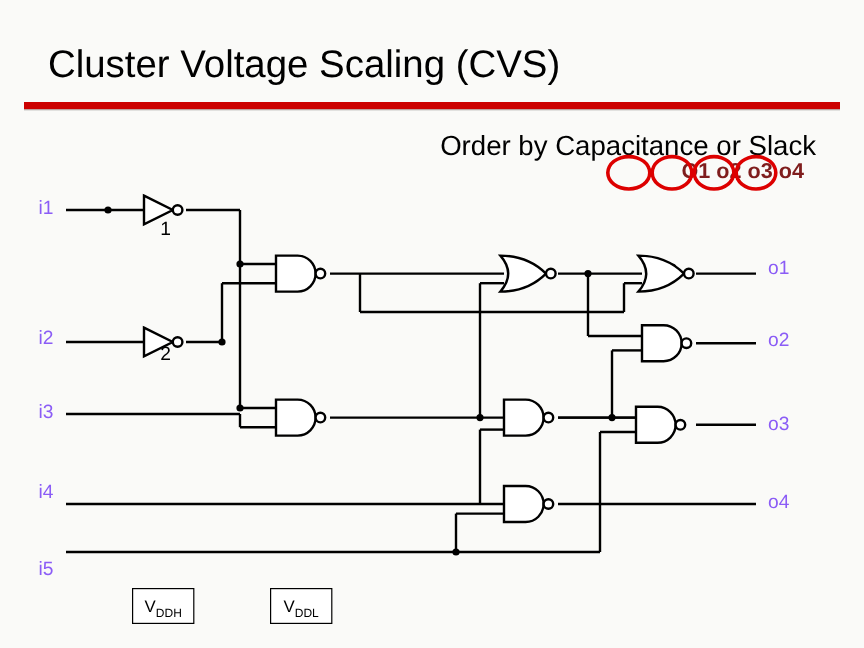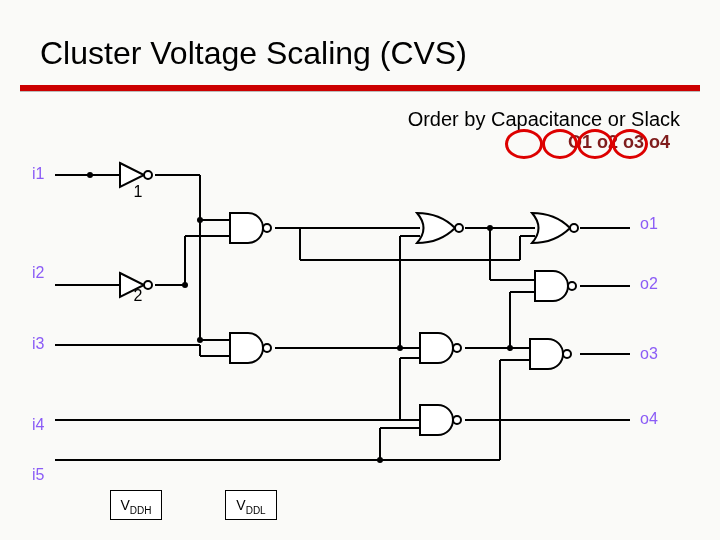--- a/index.html
+++ b/index.html
@@ -1,20 +1,20 @@
 <!DOCTYPE html>
 <html><head>
 <meta charset="utf-8">
 <style>
 html,body{margin:0;padding:0;width:720px;height:540px;background:#fafaf8;font-family:Arial,Helvetica,sans-serif;overflow:hidden}
 .slide{position:relative;width:720px;height:380px}
 .title{position:absolute;left:40px;top:35px;font-size:32px;font-weight:400;color:#000}
 .title-underline{position:absolute;left:20px;top:85px;width:680px;height:6px;background:#c00}
 .title-shadow{position:absolute;left:20px;top:91px;width:680px;height:1px;background:rgba(0,0,0,.25)}
-.subtitle{position:absolute;right:40px;top:108px;font-size:20px;color:#000}
+.subtitle{position:absolute;right:40px;top:108px;font-size:23px;color:#000}
 .order-list{position:absolute;right:50px;top:132px;font-size:18px;font-weight:700;color:#7f1d1d}
 .red-circle{position:absolute;border:3px solid #d00;border-radius:50%;background:transparent}
 .svg-layer{position:absolute;left:0;top:0;width:720px;height:540px}
 .io-label{position:absolute;font-size:16px;color:#8b5cf6}
 .gate-num{position:absolute;font-size:16px;color:#000;text-align:center;width:20px}
 .legend-box{position:absolute;width:50px;height:28px;border:1px solid #000;text-align:center;font-size:14px;line-height:28px}
 .legend-box .sub{font-size:10px;vertical-align:sub}
 </style>
 </head>
 <body>
@@ -31,23 +31,23 @@
     <span>o2</span>
     <span>o3</span>
     <span>o4</span>
   </div>
   <div class="red-circle" style="left:505px;top:129px;width:32px;height:24px"></div>
   <div class="red-circle" style="left:542px;top:129px;width:30px;height:24px"></div>
   <div class="red-circle" style="left:577px;top:129px;width:30px;height:24px"></div>
   <div class="red-circle" style="left:612px;top:129px;width:30px;height:24px"></div>
 
   <div class="io-label" style="left:32px;top:165px">i1</div>
-  <div class="io-label" style="left:32px;top:264px">i2</div>
+  <div class="io-label" style="left:32px;top:274px">i2</div>
   <div class="io-label" style="left:32px;top:335px">i3</div>
-  <div class="io-label" style="left:32px;top:416px">i4</div>
+  <div class="io-label" style="left:32px;top:402px">i4</div>
   <div class="io-label" style="left:32px;top:466px">i5</div>
 
   <div class="io-label" style="left:640px;top:215px">o1</div>
   <div class="io-label" style="left:640px;top:275px">o2</div>
   <div class="io-label" style="left:640px;top:345px">o3</div>
   <div class="io-label" style="left:640px;top:410px">o4</div>
 
   <div class="gate-num" style="left:128px;top:183px">1</div>
   <div class="gate-num" style="left:128px;top:287px">2</div>
   <div class="gate-num" style="left:242px;top:218px">3</div>

